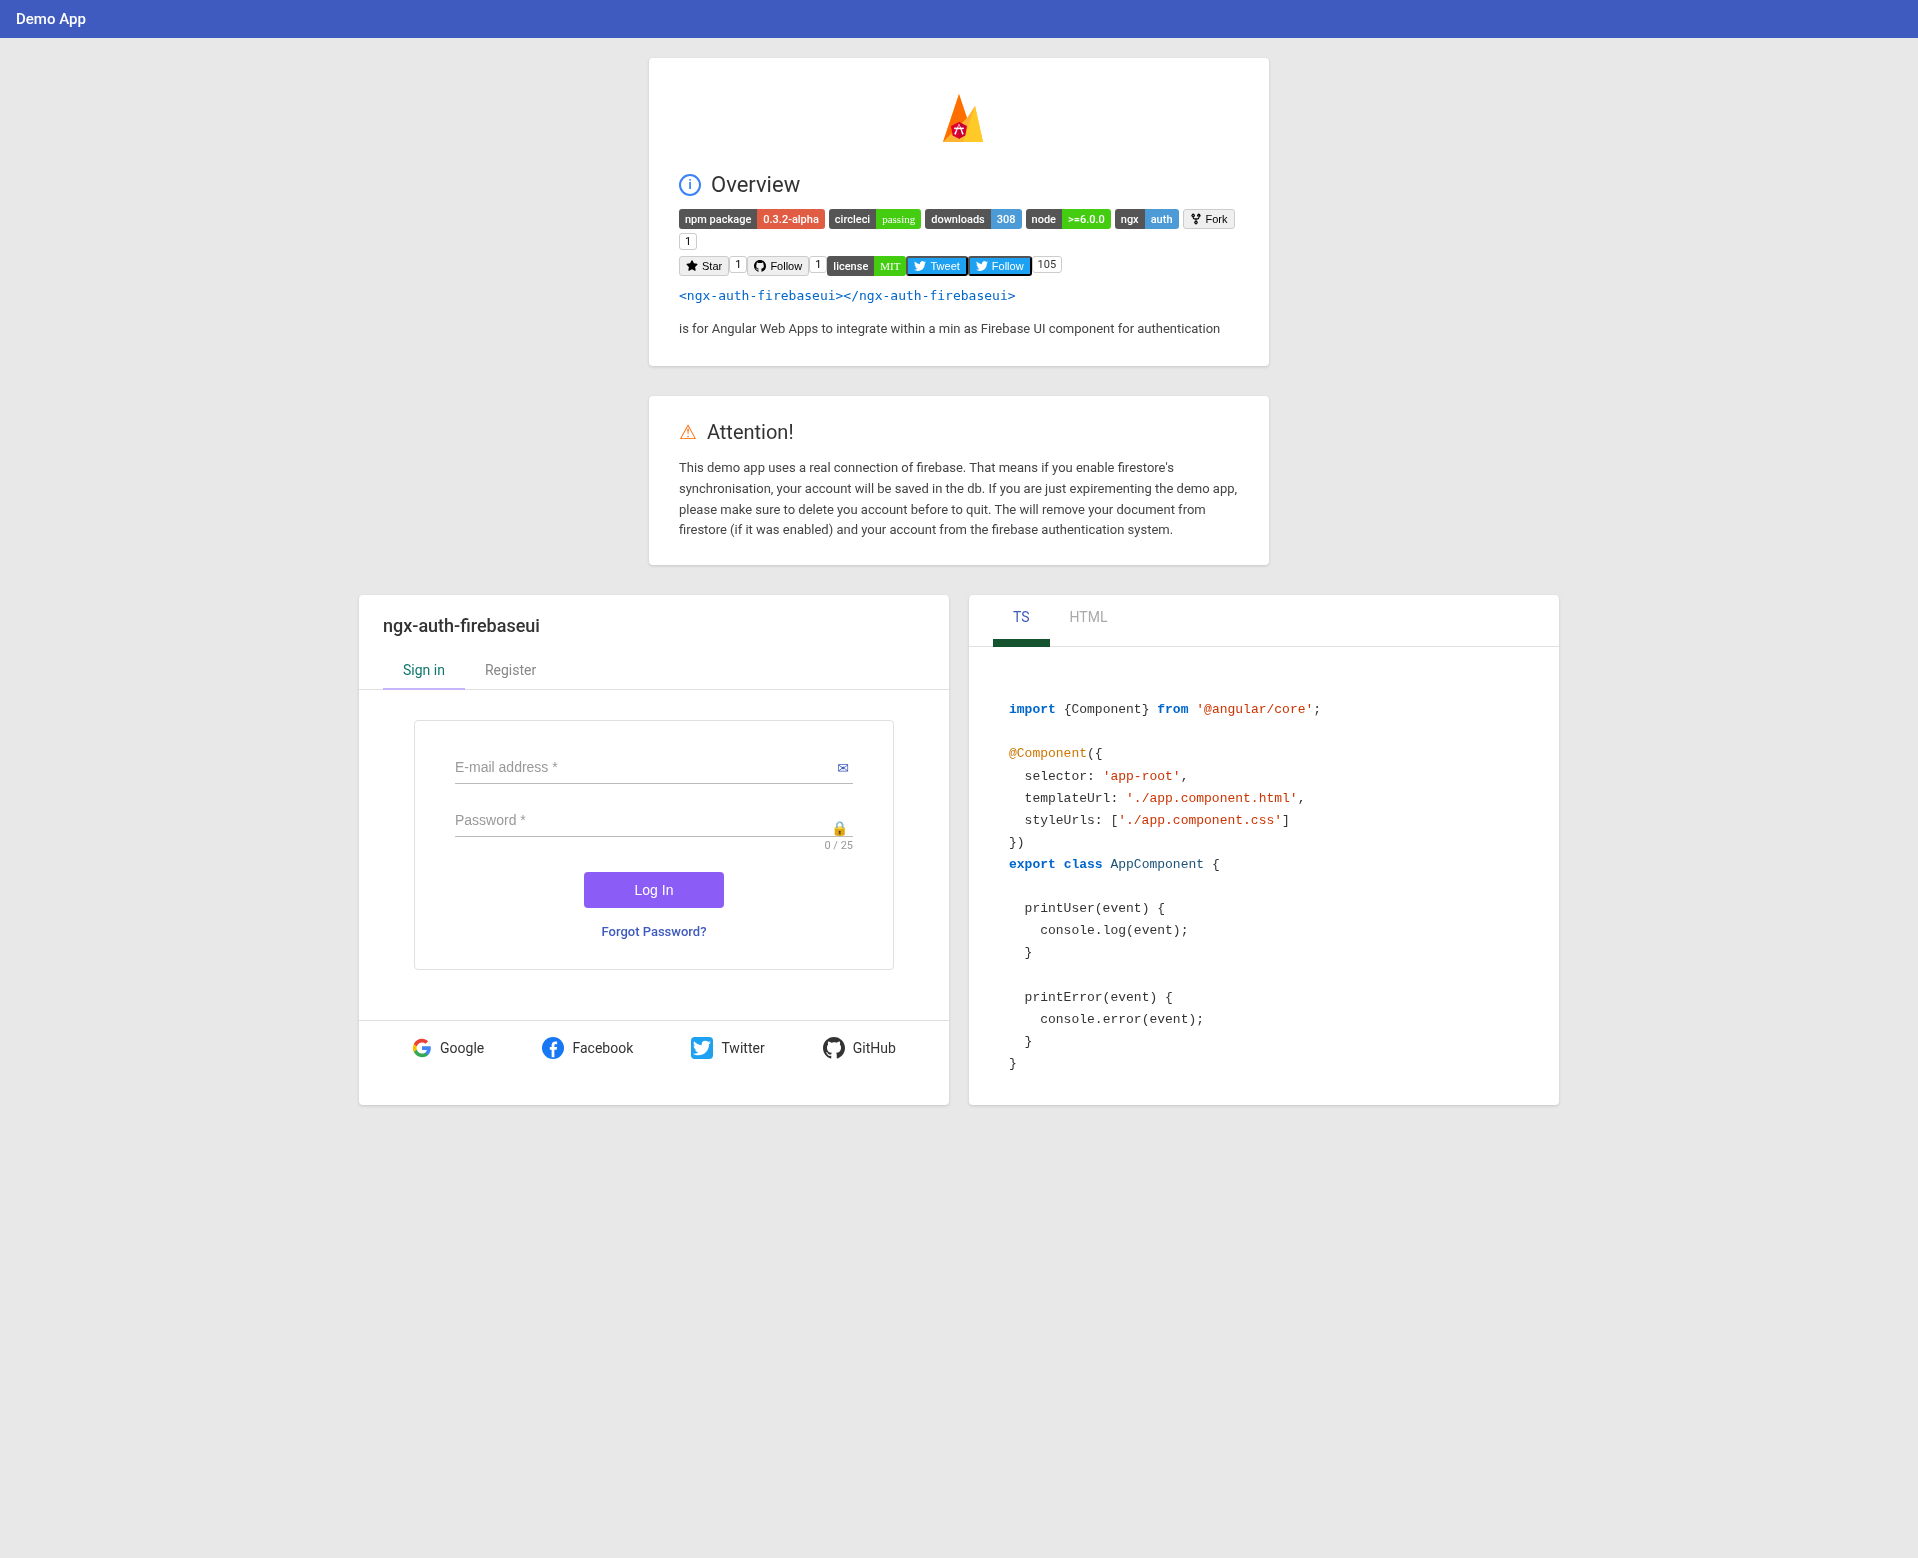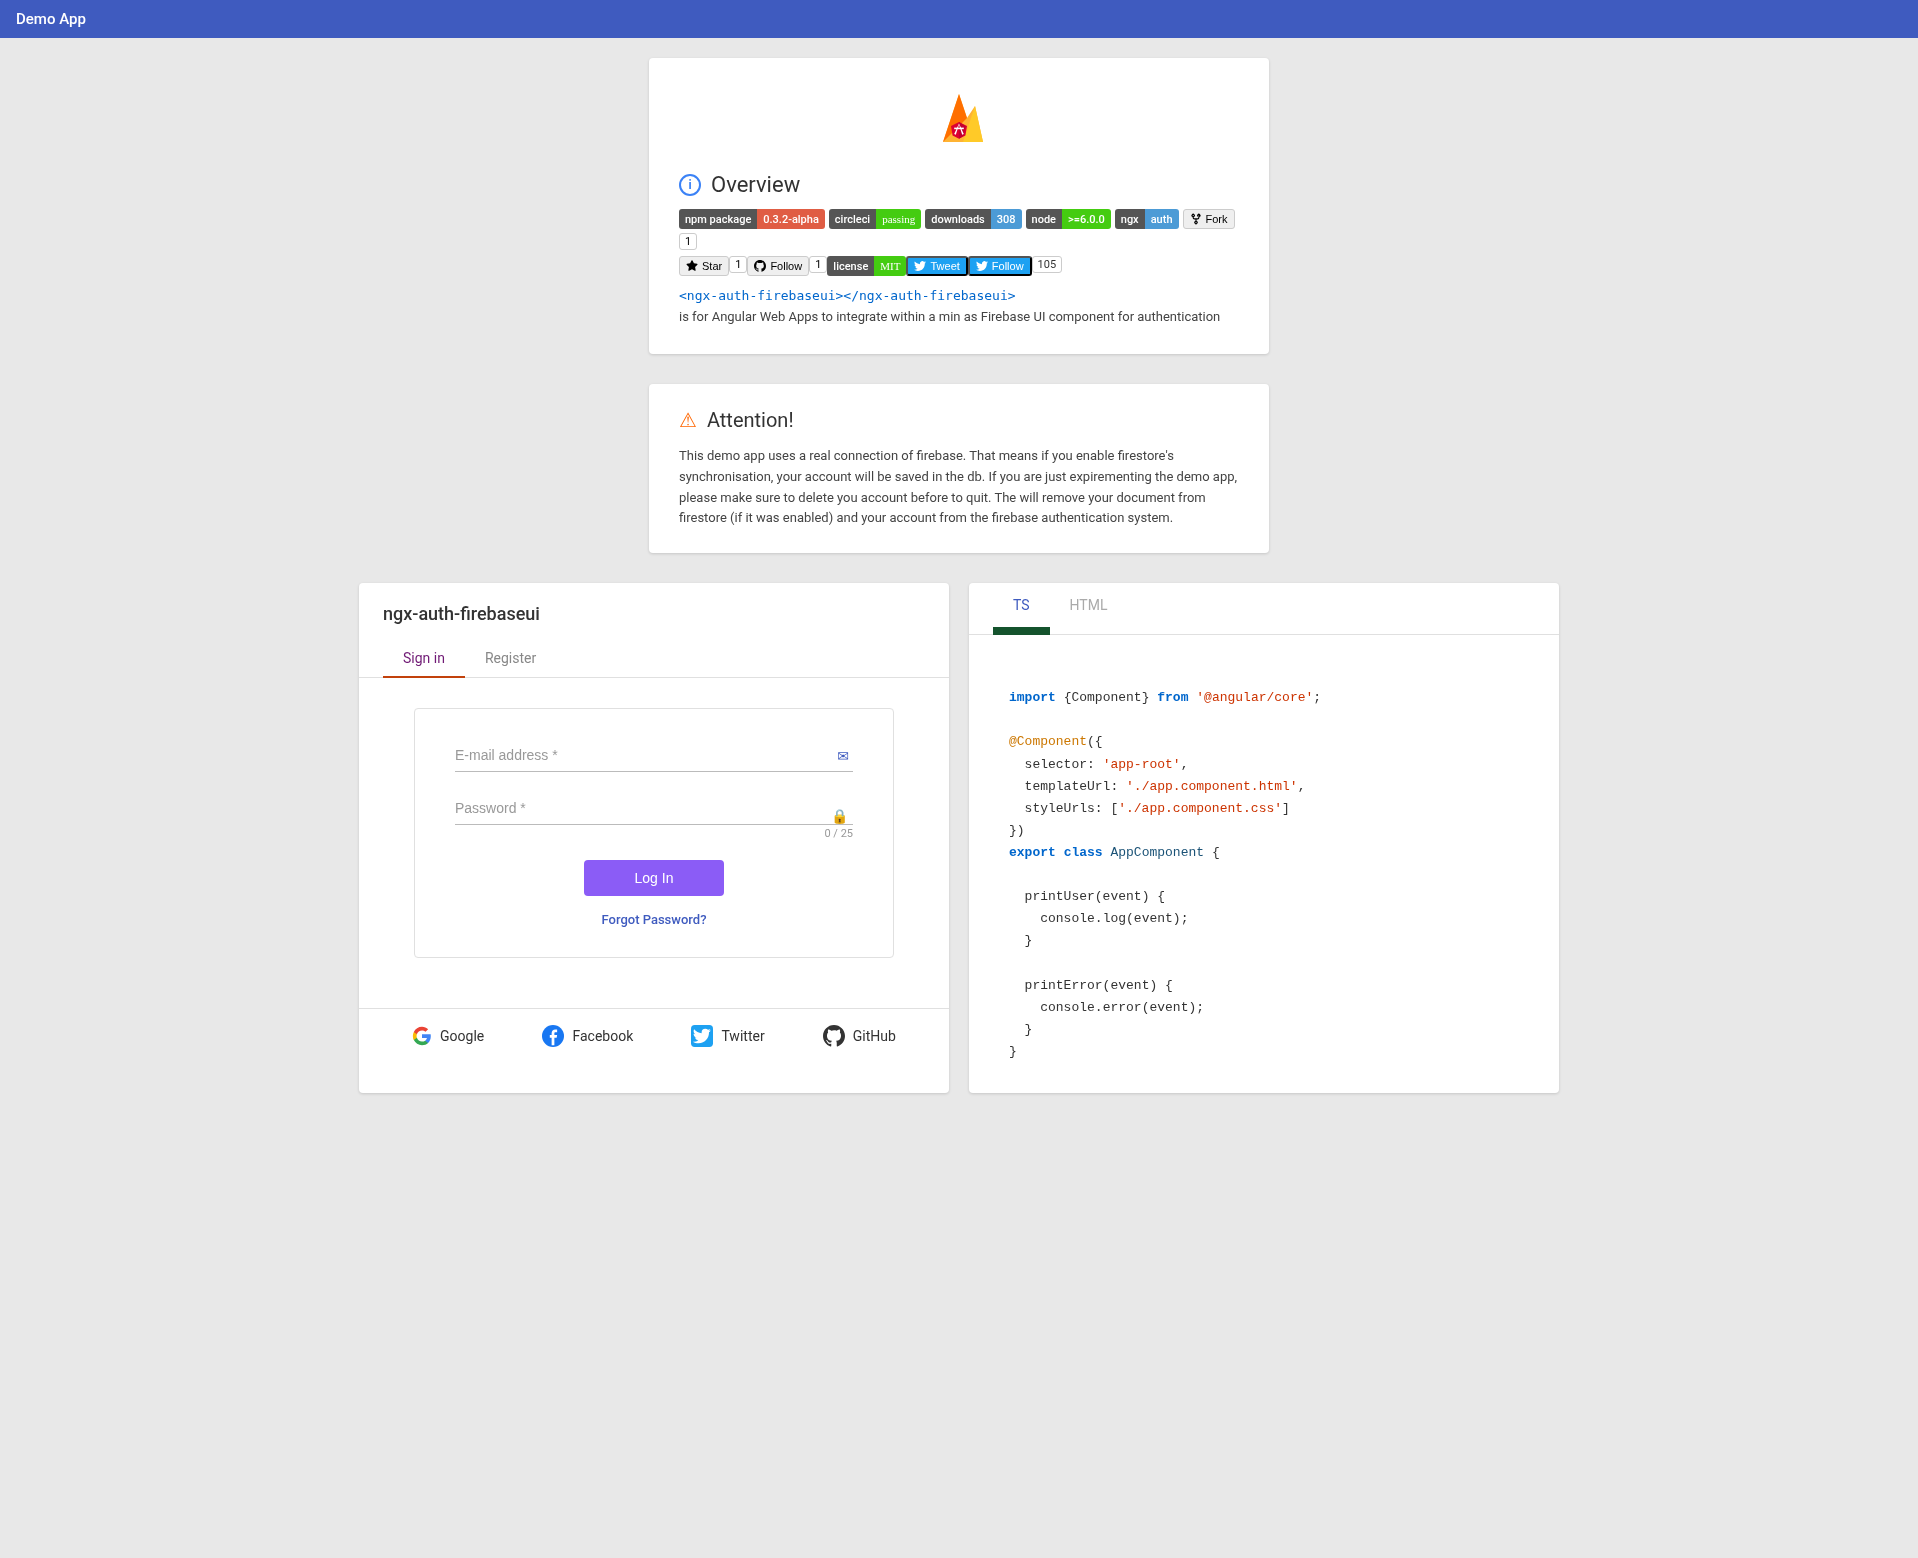--- a/index.html
+++ b/index.html
@@ -156,21 +156,21 @@
       display: flex;
       flex-wrap: wrap;
       margin-bottom: 12px;
       align-items: flex-start;
     }
 
     .code-tag {
       color: #0066cc;
       font-family: monospace;
       font-size: 13px;
-      margin-bottom: 6px;
+      margin-bottom: 18px;
       display: block;
     }
 
     .description-text {
       font-size: 13px;
       color: #444;
     }
 
     
     .attention-card {
@@ -238,22 +238,22 @@
     .tab {
       padding: 10px 20px;
       font-size: 14px;
       color: #888;
       cursor: pointer;
       border-bottom: 2px solid transparent;
       margin-bottom: -1px;
     }
 
     .tab.active {
-      color: #701a75;
-      border-bottom: 2px solid #c2410c;
+      color: #0f766e;
+      border-bottom: 2px solid #c4b5fd;
     }
 
     .login-form-area {
       padding: 30px 24px;
     }
 
     .form-card {
       border: 1px solid #e0e0e0;
       border-radius: 4px;
       padding: 30px 40px;

